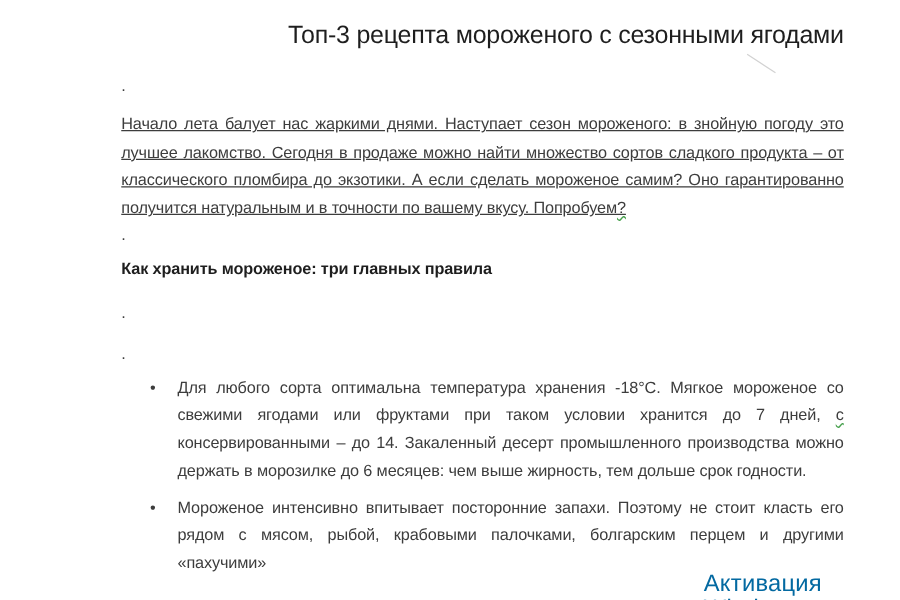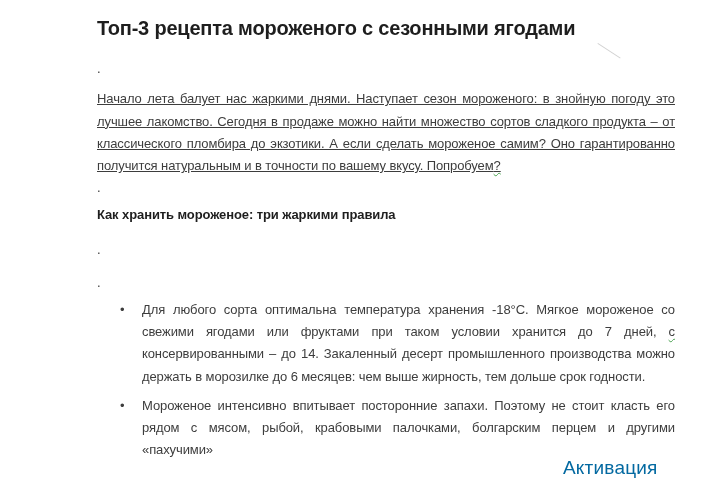--- a/index.html
+++ b/index.html
@@ -19,23 +19,24 @@
   .content {
     position: absolute;
     left: 97px;
     top: 0;
     width: 578px;
   }
   .doc-title {
     margin: 14px 0 0 0;
     font-size: 20px;
     line-height: 28px;
-    font-weight: bold;
+    font-weight: normal;
     letter-spacing: -0.2px;
     color: #1e1e1e;
+    text-align: right;
   }
   .body-text {
     margin: 0;
     font-size: 13px;
     line-height: 22.3px;
     letter-spacing: -0.1px;
     text-align: justify;
     color: #3d3d3d;
   }
   .para-mark { text-align: left; }
@@ -109,21 +110,21 @@
   <div class="content">
 
     <h1 class="doc-title">Топ-3 рецепта мороженого с сезонными ягодами</h1>
 
     <p class="body-text para-mark mark-1">.</p>
 
     <p class="body-text intro-para"><span>Начало лета балует нас жаркими днями. Наступает сезон мороженого: в знойную погоду это лучшее лакомство. Сегодня в продаже можно найти множество сортов сладкого продукта – от классического пломбира до экзотики. А если сделать мороженое самим? Оно гарантированно получится натуральным и в точности по вашему вкусу. Попробуем</span><span class="grammar-mark">?</span></p>
 
     <p class="body-text para-mark mark-2">.</p>
 
-    <h2 class="section-heading">Как хранить мороженое: три жаркими правила</h2>
+    <h2 class="section-heading">Как хранить мороженое: три главных правила</h2>
 
     <p class="body-text para-mark mark-3">.</p>
 
 
     <p class="body-text para-mark mark-4">.</p>
 
     <ul class="bullet-list">
       <li class="bullet-item"><span class="bullet-glyph">•</span><span>Для любого сорта оптимальна температура хранения -18°С. Мягкое мороженое со свежими ягодами или фруктами при таком условии хранится до 7 дней, </span><span class="grammar-mark">с</span><span> консервированными – до 14. Закаленный десерт промышленного производства можно держать в морозилке до 6 месяцев: чем выше жирность, тем дольше срок годности.</span></li>
       <li class="bullet-item"><span class="bullet-glyph">•</span><span>Мороженое интенсивно впитывает посторонние запахи. Поэтому не стоит класть его рядом с мясом, рыбой, крабовыми палочками, болгарским перцем и другими «пахучими»</span><span class="grammar-mark"></span><span></span></li>
     </ul>

